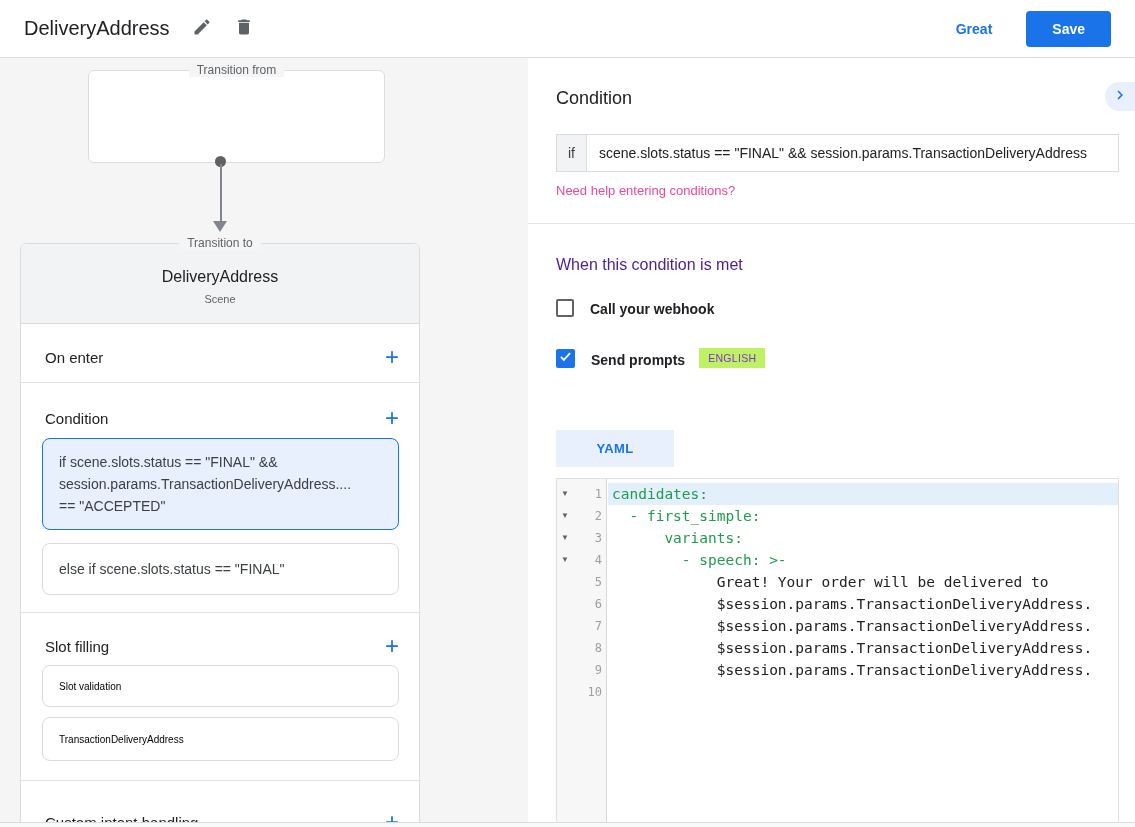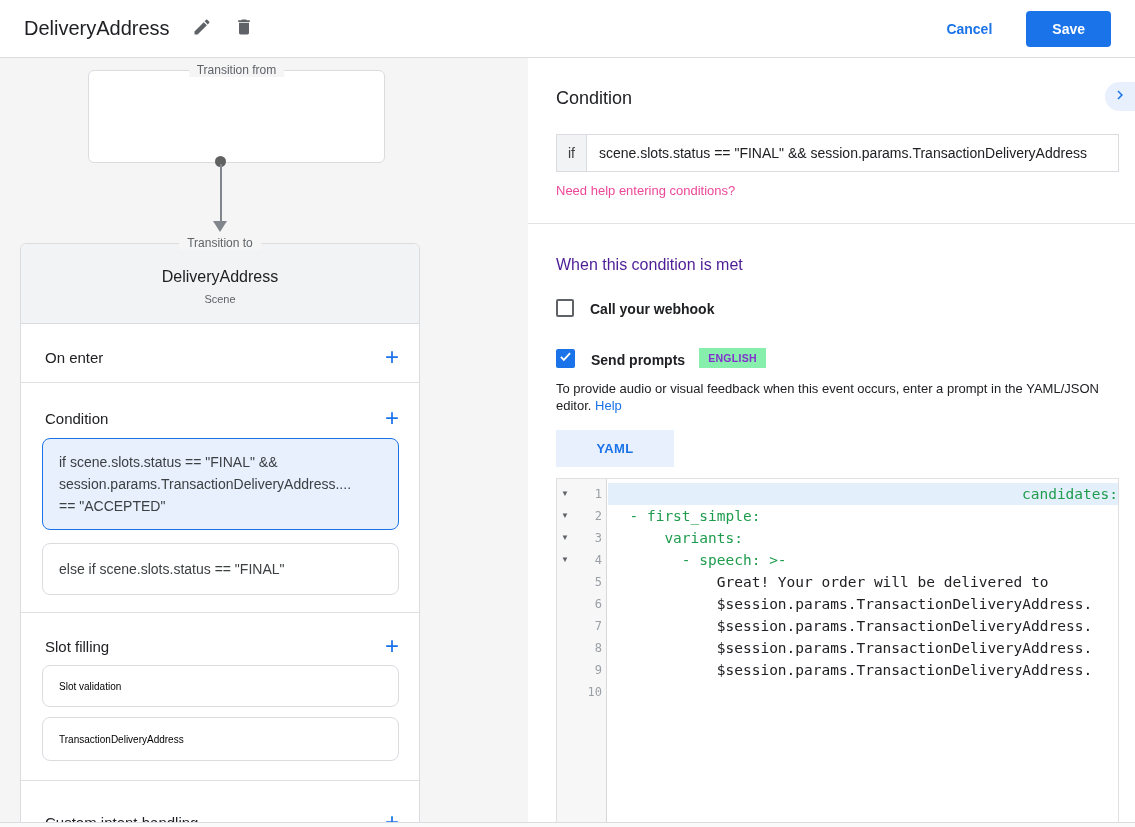--- a/index.html
+++ b/index.html
@@ -70,41 +70,41 @@
   .help-link { position:absolute; top:125px; left:28px; font-size:13px; color:#ec4899; text-decoration:none; }
   .r-divider { position:absolute; top:165px; left:0; right:0; border-top:1px solid #e3e3e3; }
   .when-title { position:absolute; top:198px; left:28px; font-size:16px; color:#4c1d95; }
   .chk-row { position:absolute; left:28px; display:flex; align-items:flex-end; }
   .chk-row-webhook { top:241px; }
   .chk-row-prompts { top:290px; }
   .chk-box { width:18px; height:18px; border:2px solid #5f6368; border-radius:2px; background:#fff; cursor:pointer; }
   .chk-box.checked { border:none; background:#1a73e8; width:19px; height:19px;
     display:flex; align-items:center; justify-content:center; }
   .chk-label { margin-left:16px; font-size:14px; font-weight:bold; color:#202124; }
-  .lang-badge { margin-left:14px; background:#86efac; color:#8430ce; font-size:10.5px; font-weight:bold;
+  .lang-badge { margin-left:14px; background:#bef264; color:#8430ce; font-size:10.5px; font-weight:normal;
     padding:4px 9px; letter-spacing:0.3px; }
   .helper { position:absolute; top:322px; left:28px; width:572px; font-size:13px; line-height:17px; color:#202124; }
   .helper a { color:#1a73e8; text-decoration:none; }
   .tabs { position:absolute; top:372px; left:28px; display:flex; }
   .tab { width:118px; height:37px; display:flex; align-items:center; justify-content:center;
     font-size:13px; font-weight:bold; letter-spacing:0.3px; cursor:pointer; color:#5f6368; }
   .tab.active { background:#e8f0fe; color:#1a73e8; }
   .editor { position:absolute; top:420px; left:28px; right:16px; bottom:0;
     border:1px solid #e0e0e0; border-bottom:none; background:#fff; overflow:hidden; }
   .gutter-bg { position:absolute; left:0; top:0; bottom:0; width:50px; background:#f7f7f7;
     border-right:1px solid #d9d9d9; }
   .ed-rows { position:relative; padding-top:4px; }
   .ed-row { display:flex; height:22px; line-height:22px; }
   .ed-gutter { width:51px; flex:none; display:flex; align-items:center; }
   .ed-fold { width:16px; text-align:center; font-size:8px; color:#5f6368; }
   .ed-num { flex:1; text-align:right; padding-right:6px; font-family:"DejaVu Sans Mono",monospace;
     font-size:12px; color:#9aa0a6; }
   .ed-code { flex:1; padding-left:4px; font-family:"DejaVu Sans Mono",monospace; font-size:14.5px;
     white-space:pre; overflow:hidden; color:#202124; }
-  .ed-row.hl .ed-code { background:#e3f0fc;text-align:right; }
+  .ed-row.hl .ed-code { background:#e3f0fc; }
   .ed-code.key { color:#1f9c4d; }
 
   .bottom-strip { position:absolute; left:0; right:0; bottom:0; height:5px; background:#fafafa;
     border-top:1px solid #dadce0; }
 </style>
 </head>
 <body>
 
 <div class="topbar">
   <span class="title">DeliveryAddress</span>
@@ -116,21 +116,21 @@
     </span>
   </button>
   <button class="icon-btn">
     <span>
       <svg width="20" height="20" viewBox="0 0 24 24">
           <path d="M6 19c0 1.1.9 2 2 2h8c1.1 0 2-.9 2-2V7H6v12zM19 4h-3.5l-1-1h-5l-1 1H5v2h14V4z"></path>
         </svg>
     </span>
   </button>
   <div class="topbar-right">
-    <button class="cancel-btn">Cancel</button>
+    <button class="cancel-btn">Great</button>
     <button class="save-btn">Save</button>
   </div>
 </div>
 
 <div class="main">
 
   <div class="left-panel">
 
     <div class="tfrom">
       <span class="legend">Transition from</span>
@@ -215,21 +215,20 @@
         <span>
           <svg width="15" height="15" viewBox="0 0 18 18">
               <polyline points="3.5,9.5 7,13 14.5,5" fill="none" stroke="#fff" stroke-width="2.2"></polyline>
             </svg>
         </span>
       </div>
       <span class="chk-label">Send prompts</span>
       <span class="lang-badge">ENGLISH</span>
     </div>
 
-    <div class="helper"><span>To provide audio or visual feedback when this event occurs, enter a prompt in the YAML/JSON editor. </span><a href="#">Help</a></div>
 
     <div class="tabs">
       <div class="tab active">YAML</div>
     </div>
 
     <div class="editor">
       <div class="gutter-bg"></div>
       <div class="ed-rows" id="editor-rows">
           <div class="ed-row hl">
             <div class="ed-gutter">

